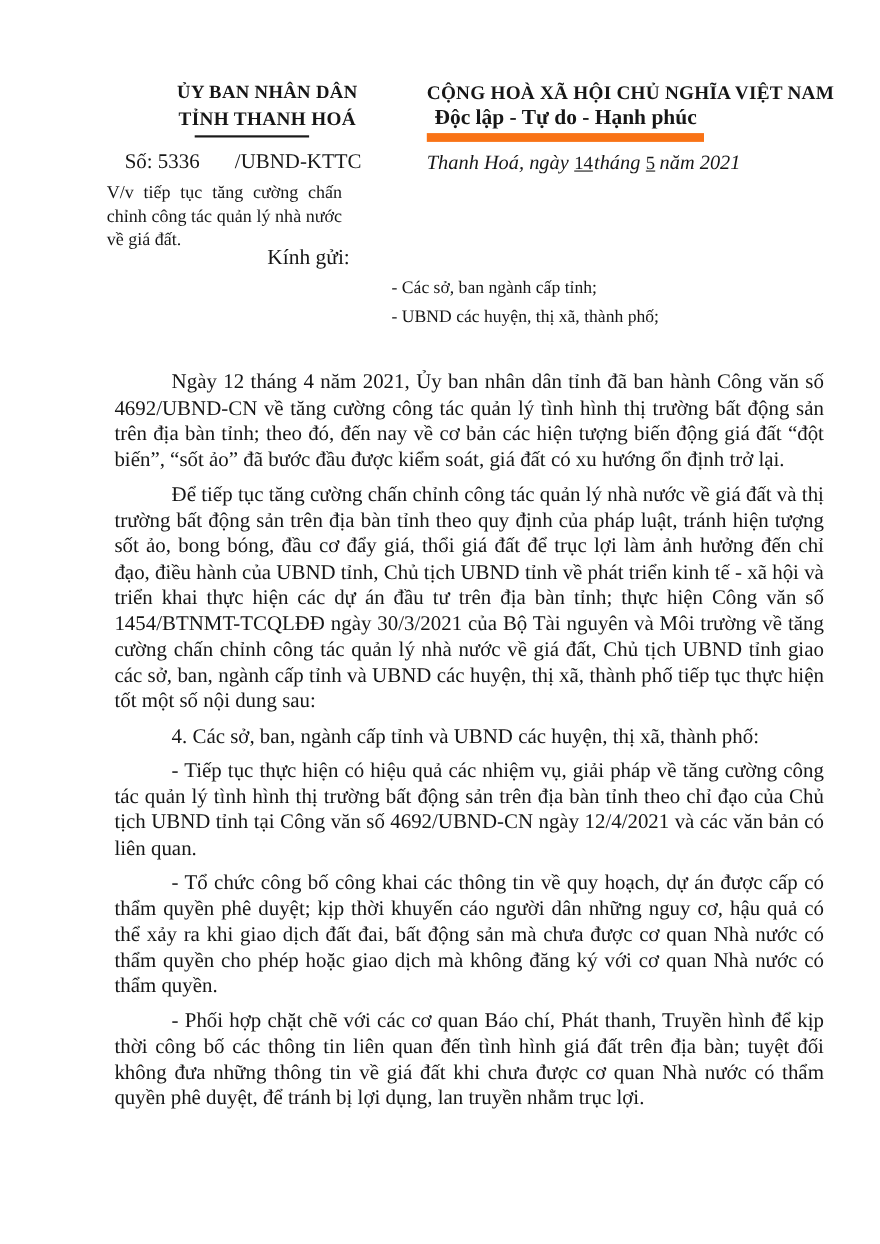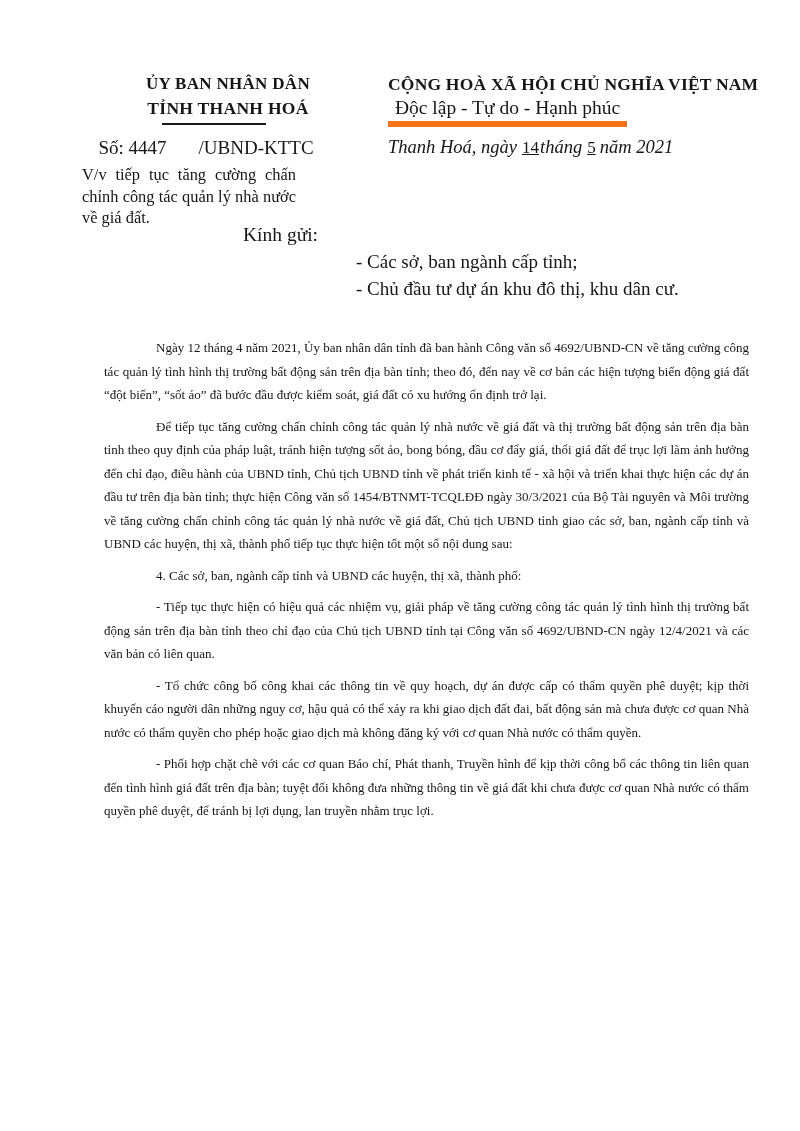--- a/index.html
+++ b/index.html
@@ -13,21 +13,21 @@
     position: relative;
     font-family: "Liberation Serif", "DejaVu Serif", serif;
     color: #161616;
     overflow: hidden;
   }
 
   
   .hdr-left {
     position: absolute;
     top: 74px;
-    left: 77px;
+    left: 92px;
     width: 302px;
     text-align: center;
   }
   .issuer-line1 {
     font-weight: bold;
     font-size: 17px;
     letter-spacing: 0.3px;
     white-space: nowrap;
   }
   .issuer-line2 {
@@ -71,25 +71,25 @@
     width: 382px;
   }
   .nat-line1 {
     font-weight: bold;
     font-size: 17.5px;
     letter-spacing: 0.2px;
     white-space: nowrap;
   }
   .nat-line2 {
     display: inline-block;
-    font-weight: normal;
+    font-weight: bold;
     font-size: 19.5px;
     margin-top: 2px;
     padding: 0 7px 2px 7px;
-    border-bottom: 6px solid #f97316;
+    border-bottom: 8px solid #f97316;
     white-space: nowrap;
   }
   .dateline {
     margin-top: 10px;
     font-style: italic;
     font-size: 18.5px;
     white-space: nowrap;
   }
   .dateline .num {
     font-style: normal;
@@ -104,66 +104,66 @@
     position: absolute;
     top: 224px;
     left: 243px;
     font-size: 19.5px;
     text-align: right;
   }
   .recipients {
     position: absolute;
     top: 249px;
     left: 356px;
-    font-size: 19px;
+    font-size: 16px;
     line-height: 26.5px;
   }
 
   
   .body-text {
     position: absolute;
     top: 336px;
     left: 104px;
     width: 645px;
   }
   .body-text p {
     margin: 0 0 8px 0;
-    font-size: 13px;
+    font-size: 19px;
     line-height: 23.5px;
     text-align: justify;
     text-indent: 52px;
   }
 </style>
 </head>
 <body>
 
 <div class="hdr-left">
   <div class="issuer-line1">ỦY BAN NHÂN DÂN</div>
   <div class="issuer-line2">TỈNH THANH HOÁ</div>
   <div class="issuer-underline"></div>
   <div class="doc-number">
-    <span>Số: 4447</span><span class="code">/UBND-KTTC</span>
+    <span>Số: 5336</span><span class="code">/UBND-KTTC</span>
   </div>
   <div class="doc-subject">V/v tiếp tục tăng cường chấn chỉnh công tác quản lý nhà nước về giá đất.</div>
 </div>
 
 <div class="hdr-right">
   <div class="nat-line1">CỘNG HOÀ XÃ HỘI CHỦ NGHĨA VIỆT NAM</div>
   <div>
     <span class="nat-line2">Độc lập - Tự do - Hạnh phúc</span>
   </div>
   <div class="dateline">
     <span>Thanh Hoá, ngày</span><span class="num day">14</span><span>tháng</span><span class="num mon">5</span><span>năm 2021</span>
   </div>
 </div>
 
 <div class="kinh-gui">Kính gửi:</div>
 <div class="recipients">
   <div>- Các sở, ban ngành cấp tỉnh;</div>
-  <div>- Chủ đầu tư dự án khu đô thị, khu dân cư.</div>
+  <div>- UBND các huyện, thị xã, thành phố;</div>
 </div>
 
 <div class="body-text">
   <p>Ngày 12 tháng 4 năm 2021, Ủy ban nhân dân tỉnh đã ban hành Công văn số 4692/UBND-CN về tăng cường công tác quản lý tình hình thị trường bất động sản trên địa bàn tỉnh; theo đó, đến nay về cơ bản các hiện tượng biến động giá đất “đột biến”, “sốt ảo” đã bước đầu được kiểm soát, giá đất có xu hướng ổn định trở lại.</p>
   <p>Để tiếp tục tăng cường chấn chỉnh công tác quản lý nhà nước về giá đất và thị trường bất động sản trên địa bàn tỉnh theo quy định của pháp luật, tránh hiện tượng sốt ảo, bong bóng, đầu cơ đẩy giá, thổi giá đất để trục lợi làm ảnh hưởng đến chỉ đạo, điều hành của UBND tỉnh, Chủ tịch UBND tỉnh về phát triển kinh tế - xã hội và triển khai thực hiện các dự án đầu tư trên địa bàn tỉnh; thực hiện Công văn số 1454/BTNMT-TCQLĐĐ ngày 30/3/2021 của Bộ Tài nguyên và Môi trường về tăng cường chấn chỉnh công tác quản lý nhà nước về giá đất, Chủ tịch UBND tỉnh giao các sở, ban, ngành cấp tỉnh và UBND các huyện, thị xã, thành phố tiếp tục thực hiện tốt một số nội dung sau:</p>
   <p>4. Các sở, ban, ngành cấp tỉnh và UBND các huyện, thị xã, thành phố:</p>
   <p>- Tiếp tục thực hiện có hiệu quả các nhiệm vụ, giải pháp về tăng cường công tác quản lý tình hình thị trường bất động sản trên địa bàn tỉnh theo chỉ đạo của Chủ tịch UBND tỉnh tại Công văn số 4692/UBND-CN ngày 12/4/2021 và các văn bản có liên quan.</p>
   <p>- Tổ chức công bố công khai các thông tin về quy hoạch, dự án được cấp có thẩm quyền phê duyệt; kịp thời khuyến cáo người dân những nguy cơ, hậu quả có thể xảy ra khi giao dịch đất đai, bất động sản mà chưa được cơ quan Nhà nước có thẩm quyền cho phép hoặc giao dịch mà không đăng ký với cơ quan Nhà nước có thẩm quyền.</p>
   <p>- Phối hợp chặt chẽ với các cơ quan Báo chí, Phát thanh, Truyền hình để kịp thời công bố các thông tin liên quan đến tình hình giá đất trên địa bàn; tuyệt đối không đưa những thông tin về giá đất khi chưa được cơ quan Nhà nước có thẩm quyền phê duyệt, để tránh bị lợi dụng, lan truyền nhằm trục lợi.</p>
 </div>

